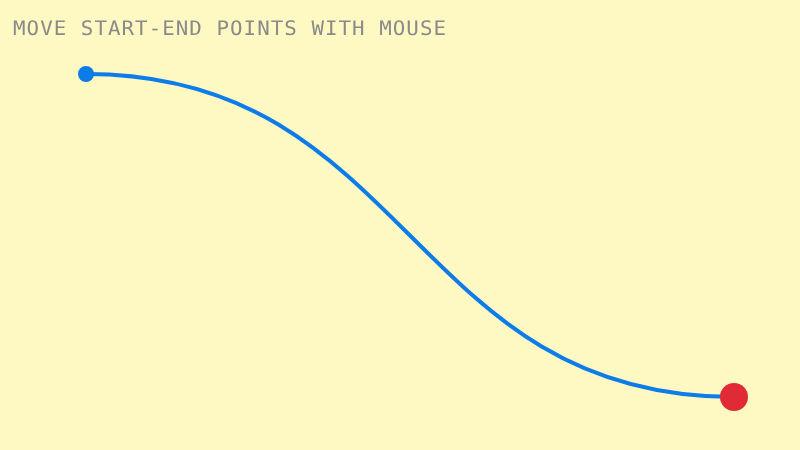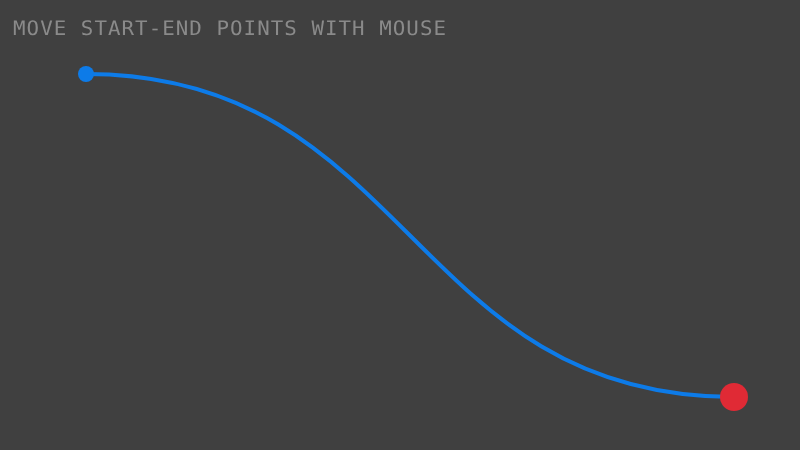--- a/index.html
+++ b/index.html
@@ -44,21 +44,21 @@
     font-smooth: never;
     text-rendering: geometricPrecision;
     transform: scaleX(1.04);
     transform-origin: 0 0;
     user-select: none;
   }
 </style>
 </head>
 <body>
 
-<div id="canvas-stage" style="width: 800px; height: 450px; background: #404040;">
+<div id="canvas-stage" style="width: 800px; height: 450px; background: #fef9c3;">
 
   <svg id="curve-svg" viewBox="0 0 800 450" preserveAspectRatio="none">
 
     <path fill="none" stroke="#0d7be8" stroke-width="4" stroke-linecap="round" stroke-linejoin="round" d="M 86 74 C 410 74 410 397 734 397"></path>
 
     <circle cy="74" r="8" fill="#0d7be8" cx="86"></circle>
 
     <circle cy="397" r="14" fill="#e02a35" cx="734"></circle>
   </svg>
 

